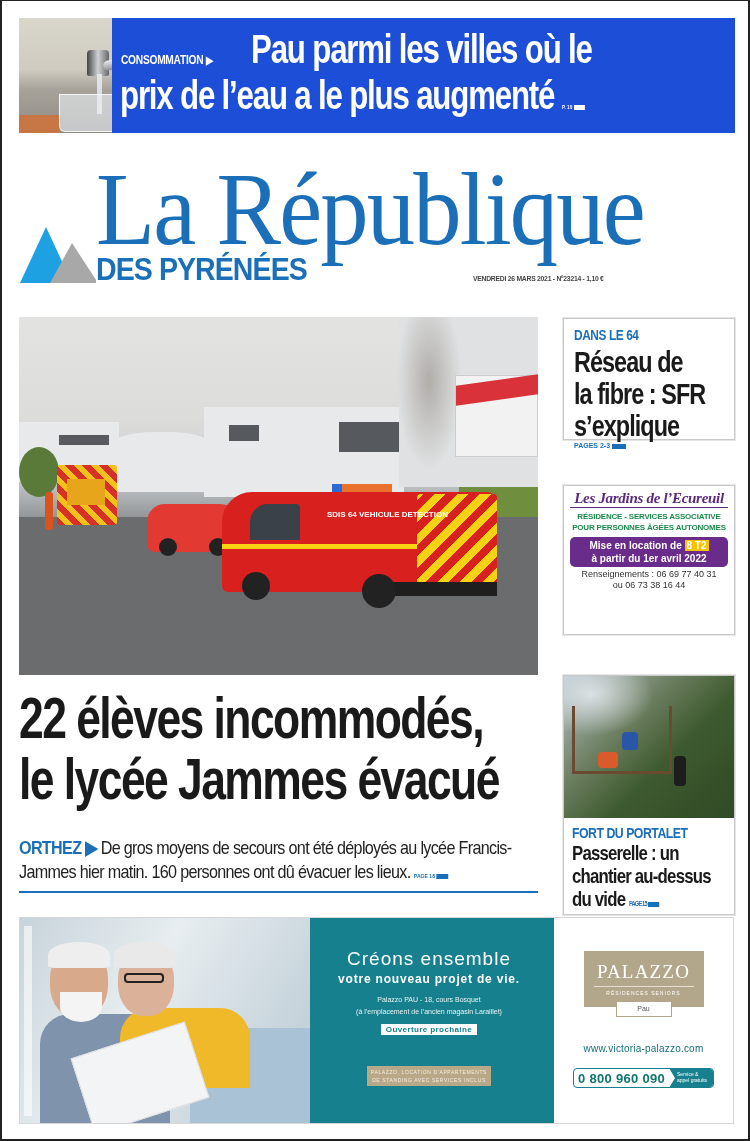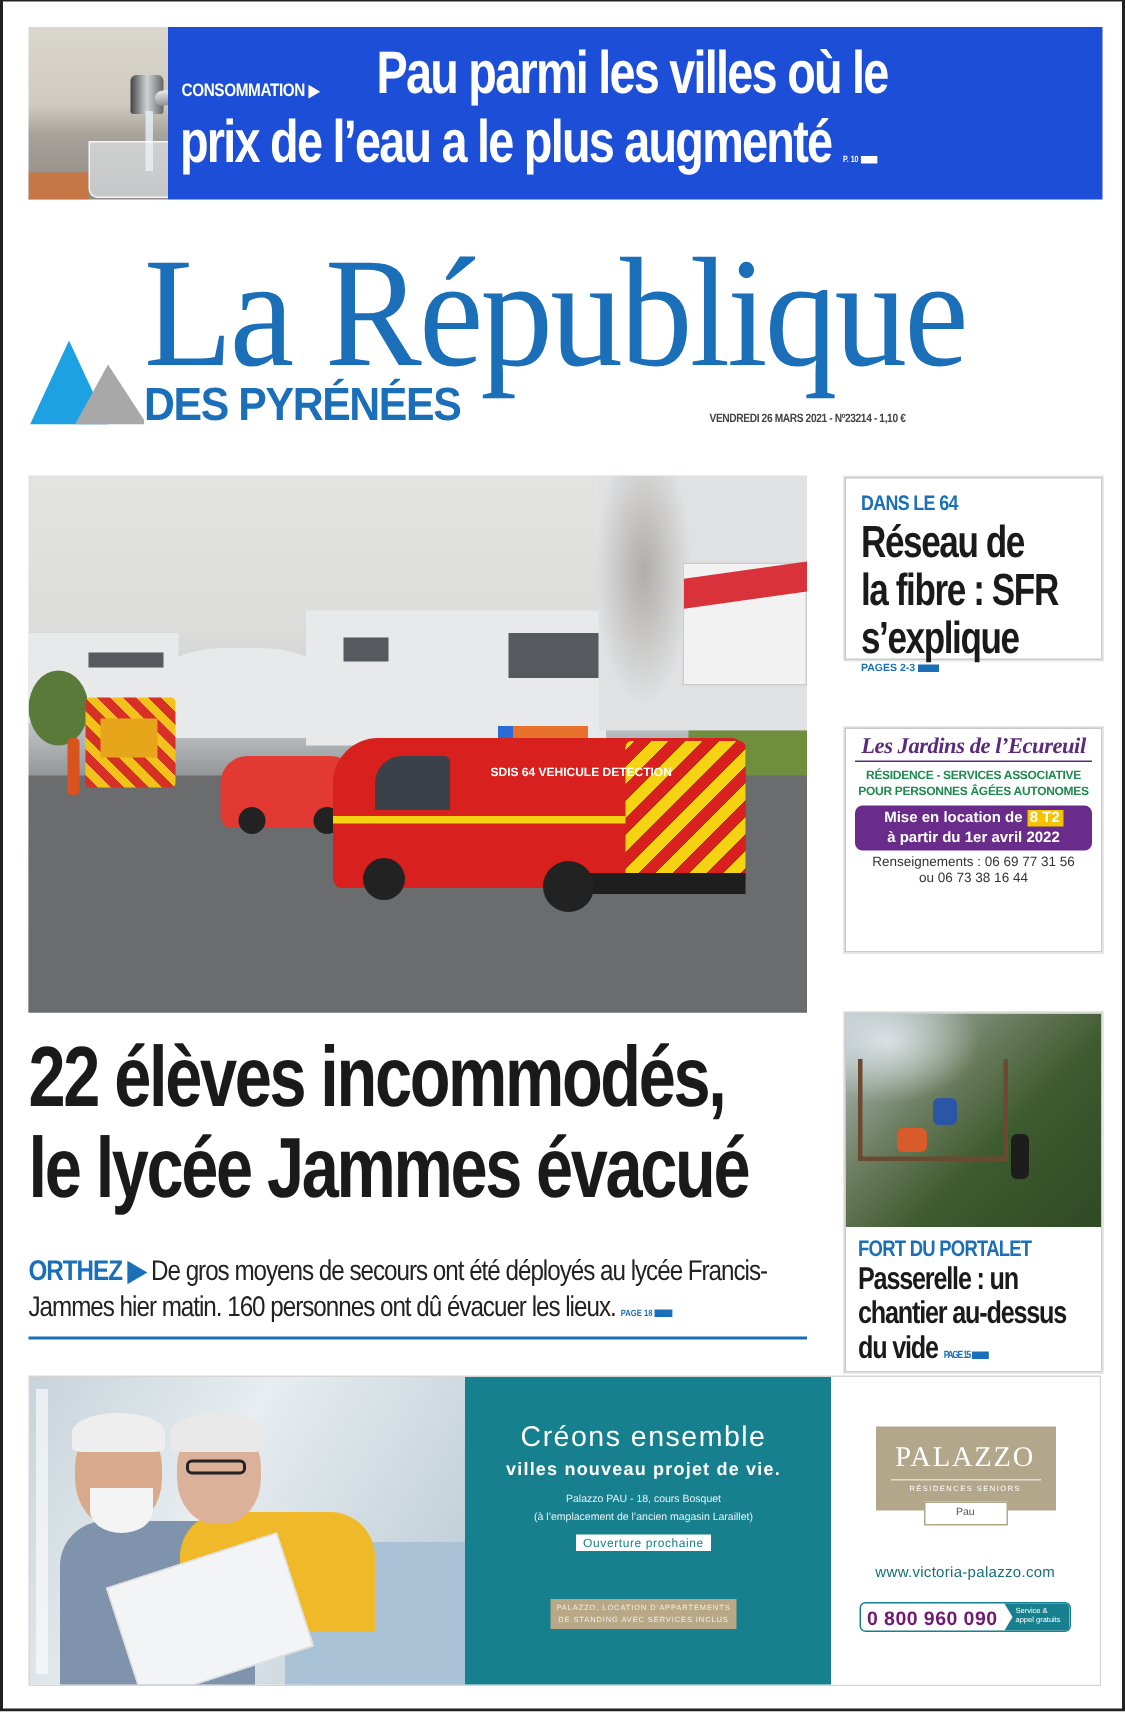--- a/index.html
+++ b/index.html
@@ -105,30 +105,30 @@
   .ad-photo .wom-hair { position: absolute; left: 94px; top: 24px; width: 62px; height: 26px; background: #e9e9e9; border-radius: 50% 50% 10% 10%; }
   .ad-photo .glasses { position: absolute; left: 104px; top: 55px; width: 40px; height: 10px; border: 2px solid #222; border-radius: 4px; }
   .ad-photo .wom-body { position: absolute; left: 100px; top: 90px; width: 130px; height: 80px; background: #f0b929; border-radius: 30px 30px 0 0; }
   .ad-photo .paper { position: absolute; left: 60px; top: 120px; width: 120px; height: 80px; background: #f3f4f6; transform: rotate(-18deg); border: 1px solid #ddd; }
   .ad-photo .legs { position: absolute; left: 170px; top: 110px; width: 120px; height: 100px; background: #a9c2d6; border-radius: 40px 0 0 0; }
   .ad-photo .credit { position: absolute; left: 4px; top: 8px; font-size: 4px; color: #333; writing-mode: vertical-rl; transform: rotate(180deg); width: 8px; height: 190px; background: rgba(255,255,255,.6); }
   .ad-mid { width: 238px; background: #16808f; color: #fff; text-align: center; padding-top: 30px; }
   .ad-mid .h1 { font-size: 19px; letter-spacing: 1px; }
   .ad-mid .h2 { font-size: 12px; font-weight: bold; letter-spacing: 0.8px; margin-top: 2px; }
   .ad-mid .addr { font-size: 7px; line-height: 12px; margin-top: 8px; color: #e8f2f3; }
-  .ad-mid .open { display: inline-block; background: #fff; color: #16808f; font-size: 8px; font-weight: normal; padding: 1px 5px; margin-top: 2px; letter-spacing: 0.4px; }
+  .ad-mid .open { display: inline-block; background: #fff; color: #16808f; font-size: 8px; font-weight: bold; padding: 1px 5px; margin-top: 2px; letter-spacing: 0.4px; }
   .ad-mid .gold { display: inline-block; background: #b8a887; color: #f3eee3; font-size: 5px; line-height: 8px; padding: 2px 4px; margin-top: 30px; letter-spacing: 0.6px; }
   .ad-right { flex: 1; background: #fff; text-align: center; padding-top: 33px; border-left: 6px solid #16808f; }
   .palazzo { display: inline-block; width: 120px; height: 56px; background: #b3a78b; color: #fff; padding-top: 10px; position: relative; }
   .palazzo .name { font-family: "Liberation Serif", serif; font-size: 19px; letter-spacing: 1.2px; }
   .palazzo .sub { font-size: 5px; letter-spacing: 1px; border-top: 1px solid #e5dfcf; margin: 3px 10px 0; padding-top: 3px; }
   .palazzo .city { position: absolute; left: 32px; top: 50px; width: 56px; height: 16px; background: #fff; border: 1px solid #b3a78b; color: #555; font-size: 7px; line-height: 14px; }
   .ad-right .url { font-size: 10px; color: #166f7b; font-weight: normal; margin-top: 36px; letter-spacing: 0.2px; }
   .phone { display: inline-flex; align-items: center; border: 1px solid #16808f; border-radius: 4px; margin-top: 14px; height: 20px; overflow: hidden; }
-  .phone .num { color: #701a75; font-weight: bold; font-size: 13px; padding: 0 4px; letter-spacing: 0.3px; }
+  .phone .num { color: #0f766e; font-weight: bold; font-size: 13px; padding: 0 4px; letter-spacing: 0.3px; }
   .phone .tag { background: #16808f; color: #fff; font-size: 5px; line-height: 6px; height: 20px; padding: 3px 4px; text-align: left; width: 44px; clip-path: polygon(0 0, 100% 0, 100% 100%, 0 100%, 6px 50%); padding-left: 8px; }
 </style>
 </head>
 <body>
 
 <div class="frame"></div>
 
 <div class="teaser">
   <div class="teaser-photo">
     <div class="basin"></div>
@@ -226,21 +226,21 @@
   <div class="brand">Les Jardins de l’Ecureuil</div>
   <div class="res">
     <div>RÉSIDENCE - SERVICES ASSOCIATIVE</div>
     <div>POUR PERSONNES ÂGÉES AUTONOMES</div>
   </div>
   <div class="promo">
     <div><span>Mise en location de</span> <span class="hl">8 T2</span></div>
     <div>à partir du 1er avril 2022</div>
   </div>
   <div class="info">
-    <div>Renseignements : 06 69 77 31 56</div>
+    <div>Renseignements : 06 69 77 40 31</div>
     <div>ou 06 73 38 16 44</div>
   </div>
 </div>
 
 <div class="side-box sb3">
   <div class="photo">
     <div class="snow"></div>
     <div class="frame1"></div>
     <div class="w1"></div>
     <div class="w2"></div>
@@ -265,21 +265,21 @@
     <div class="man-beard"></div>
     <div class="wom-body"></div>
     <div class="wom-head"></div>
     <div class="wom-hair"></div>
     <div class="glasses"></div>
     <div class="paper"></div>
     <div class="credit"></div>
   </div>
   <div class="ad-mid" style="position:relative;">
     <div class="h1">Créons ensemble</div>
-    <div class="h2">villes nouveau projet de vie.</div>
+    <div class="h2">votre nouveau projet de vie.</div>
     <div class="addr">
       <div>Palazzo PAU - 18, cours Bosquet</div>
       <div>(à l’emplacement de l’ancien magasin Laraillet)</div>
     </div>
     <div class="open">Ouverture prochaine</div>
     <div><div class="gold"><div>PALAZZO, LOCATION D’APPARTEMENTS</div><div>DE STANDING AVEC SERVICES INCLUS</div></div></div>
     <div class="seal" style="left:-20px;top:116px;position:absolute;"></div>
   </div>
   <div class="ad-right">
     <div class="palazzo">

